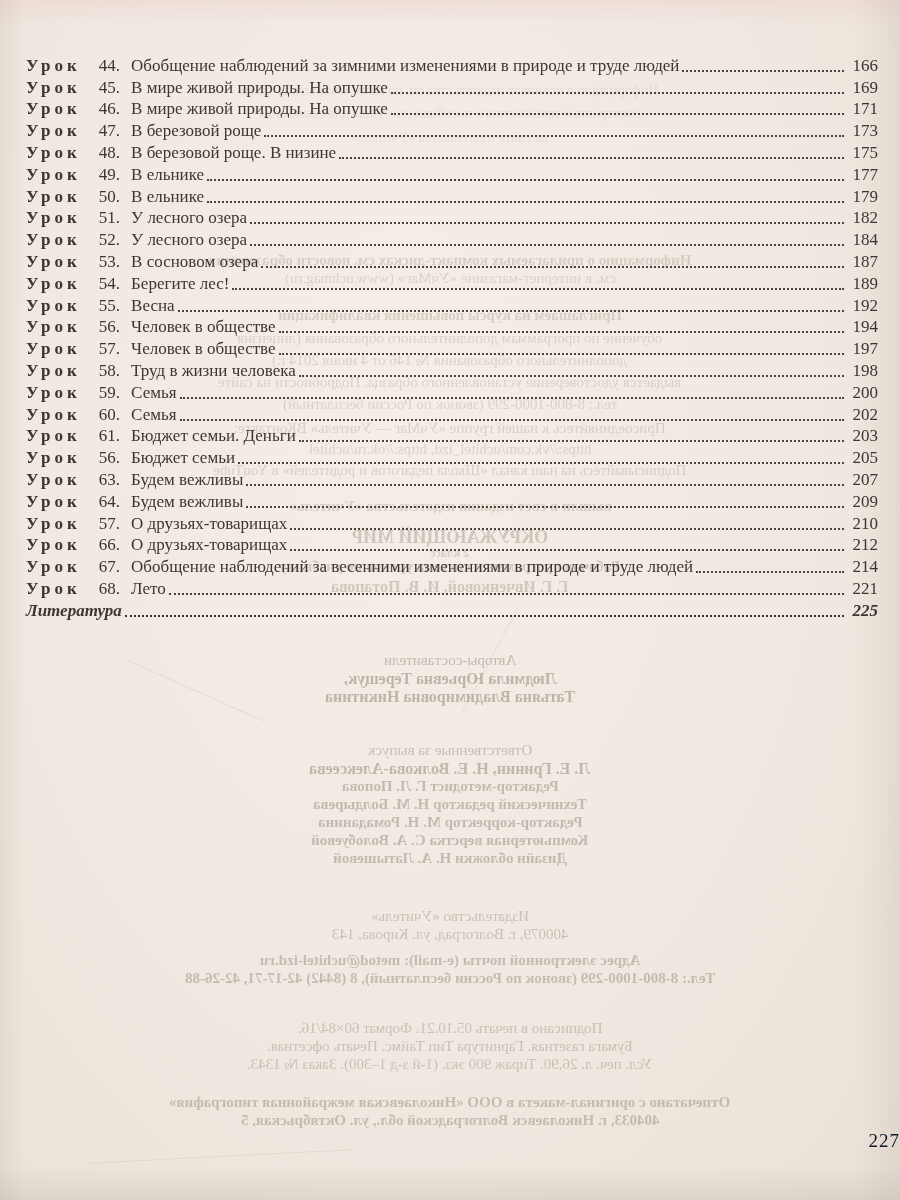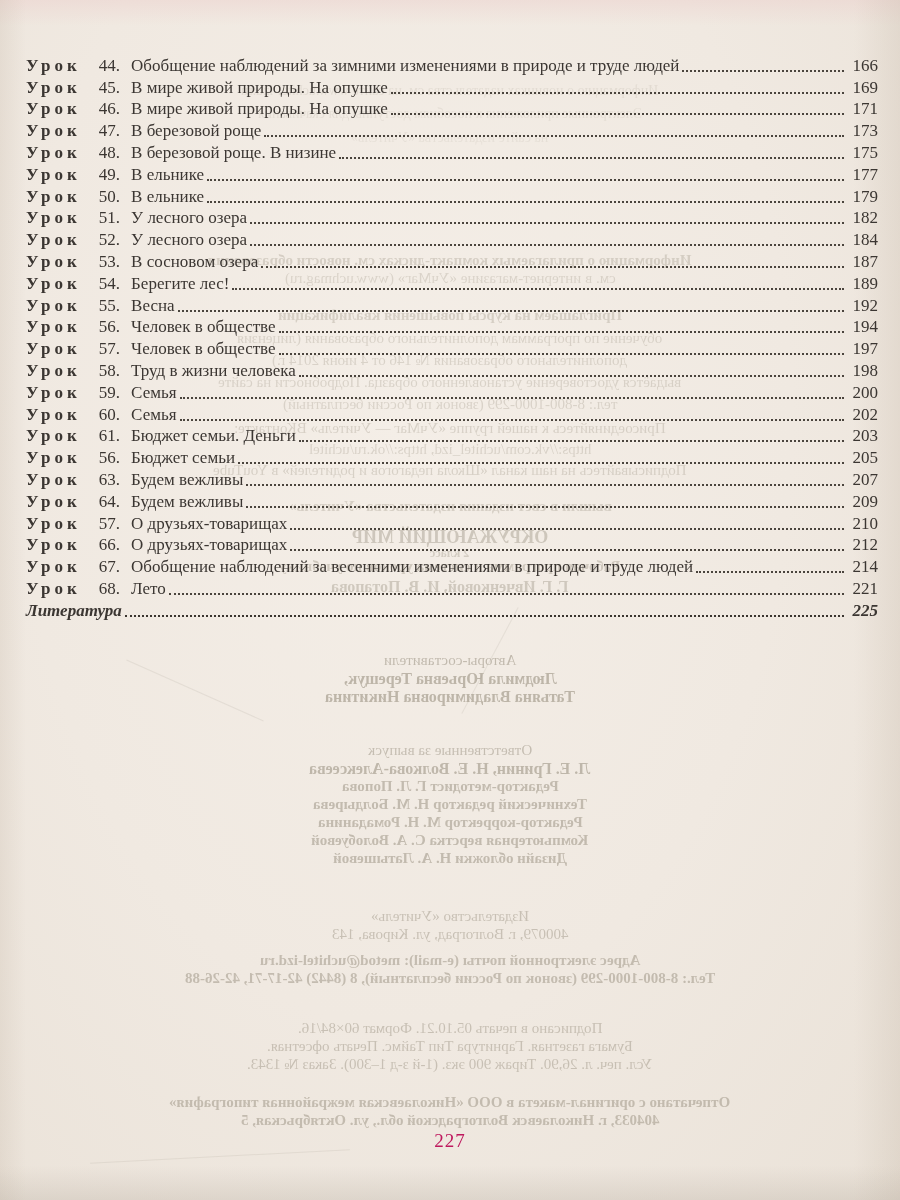--- a/index.html
+++ b/index.html
@@ -34,22 +34,22 @@
   .toc-row.bold{font-weight:bold;font-style:italic;}
   .toc-row.bold .leader{border-bottom-color:#3a352f;}
 
   
   #bleed{position:absolute;inset:0;pointer-events:none;}
   .bleed-line{position:absolute;left:0;right:0;text-align:center;color:#8d8473;
     filter:blur(.45px);}
   .bleed-line > span{display:inline-block;transform:scaleX(-1);white-space:nowrap;}
   .bleed-line.b{font-weight:bold;}
 
-  #page-number{position:absolute;left:0;right:0;top:1130px;text-align:center;
-    font-size:19px;letter-spacing:1px;color:#be185d;}
+  #page-number{position:absolute;left:0;right:0;top:1130px;text-align:right;
+    font-size:19px;letter-spacing:1px;color:#0f172a;}
 </style>
 </head>
 <body>
 
 <div class="edge edge-top"></div>
 <div class="edge edge-right"></div>
 <div class="edge edge-left"></div>
 <div class="edge edge-bottom"></div>
 <div class="crease crease1"></div>
 <div class="crease crease2"></div>

